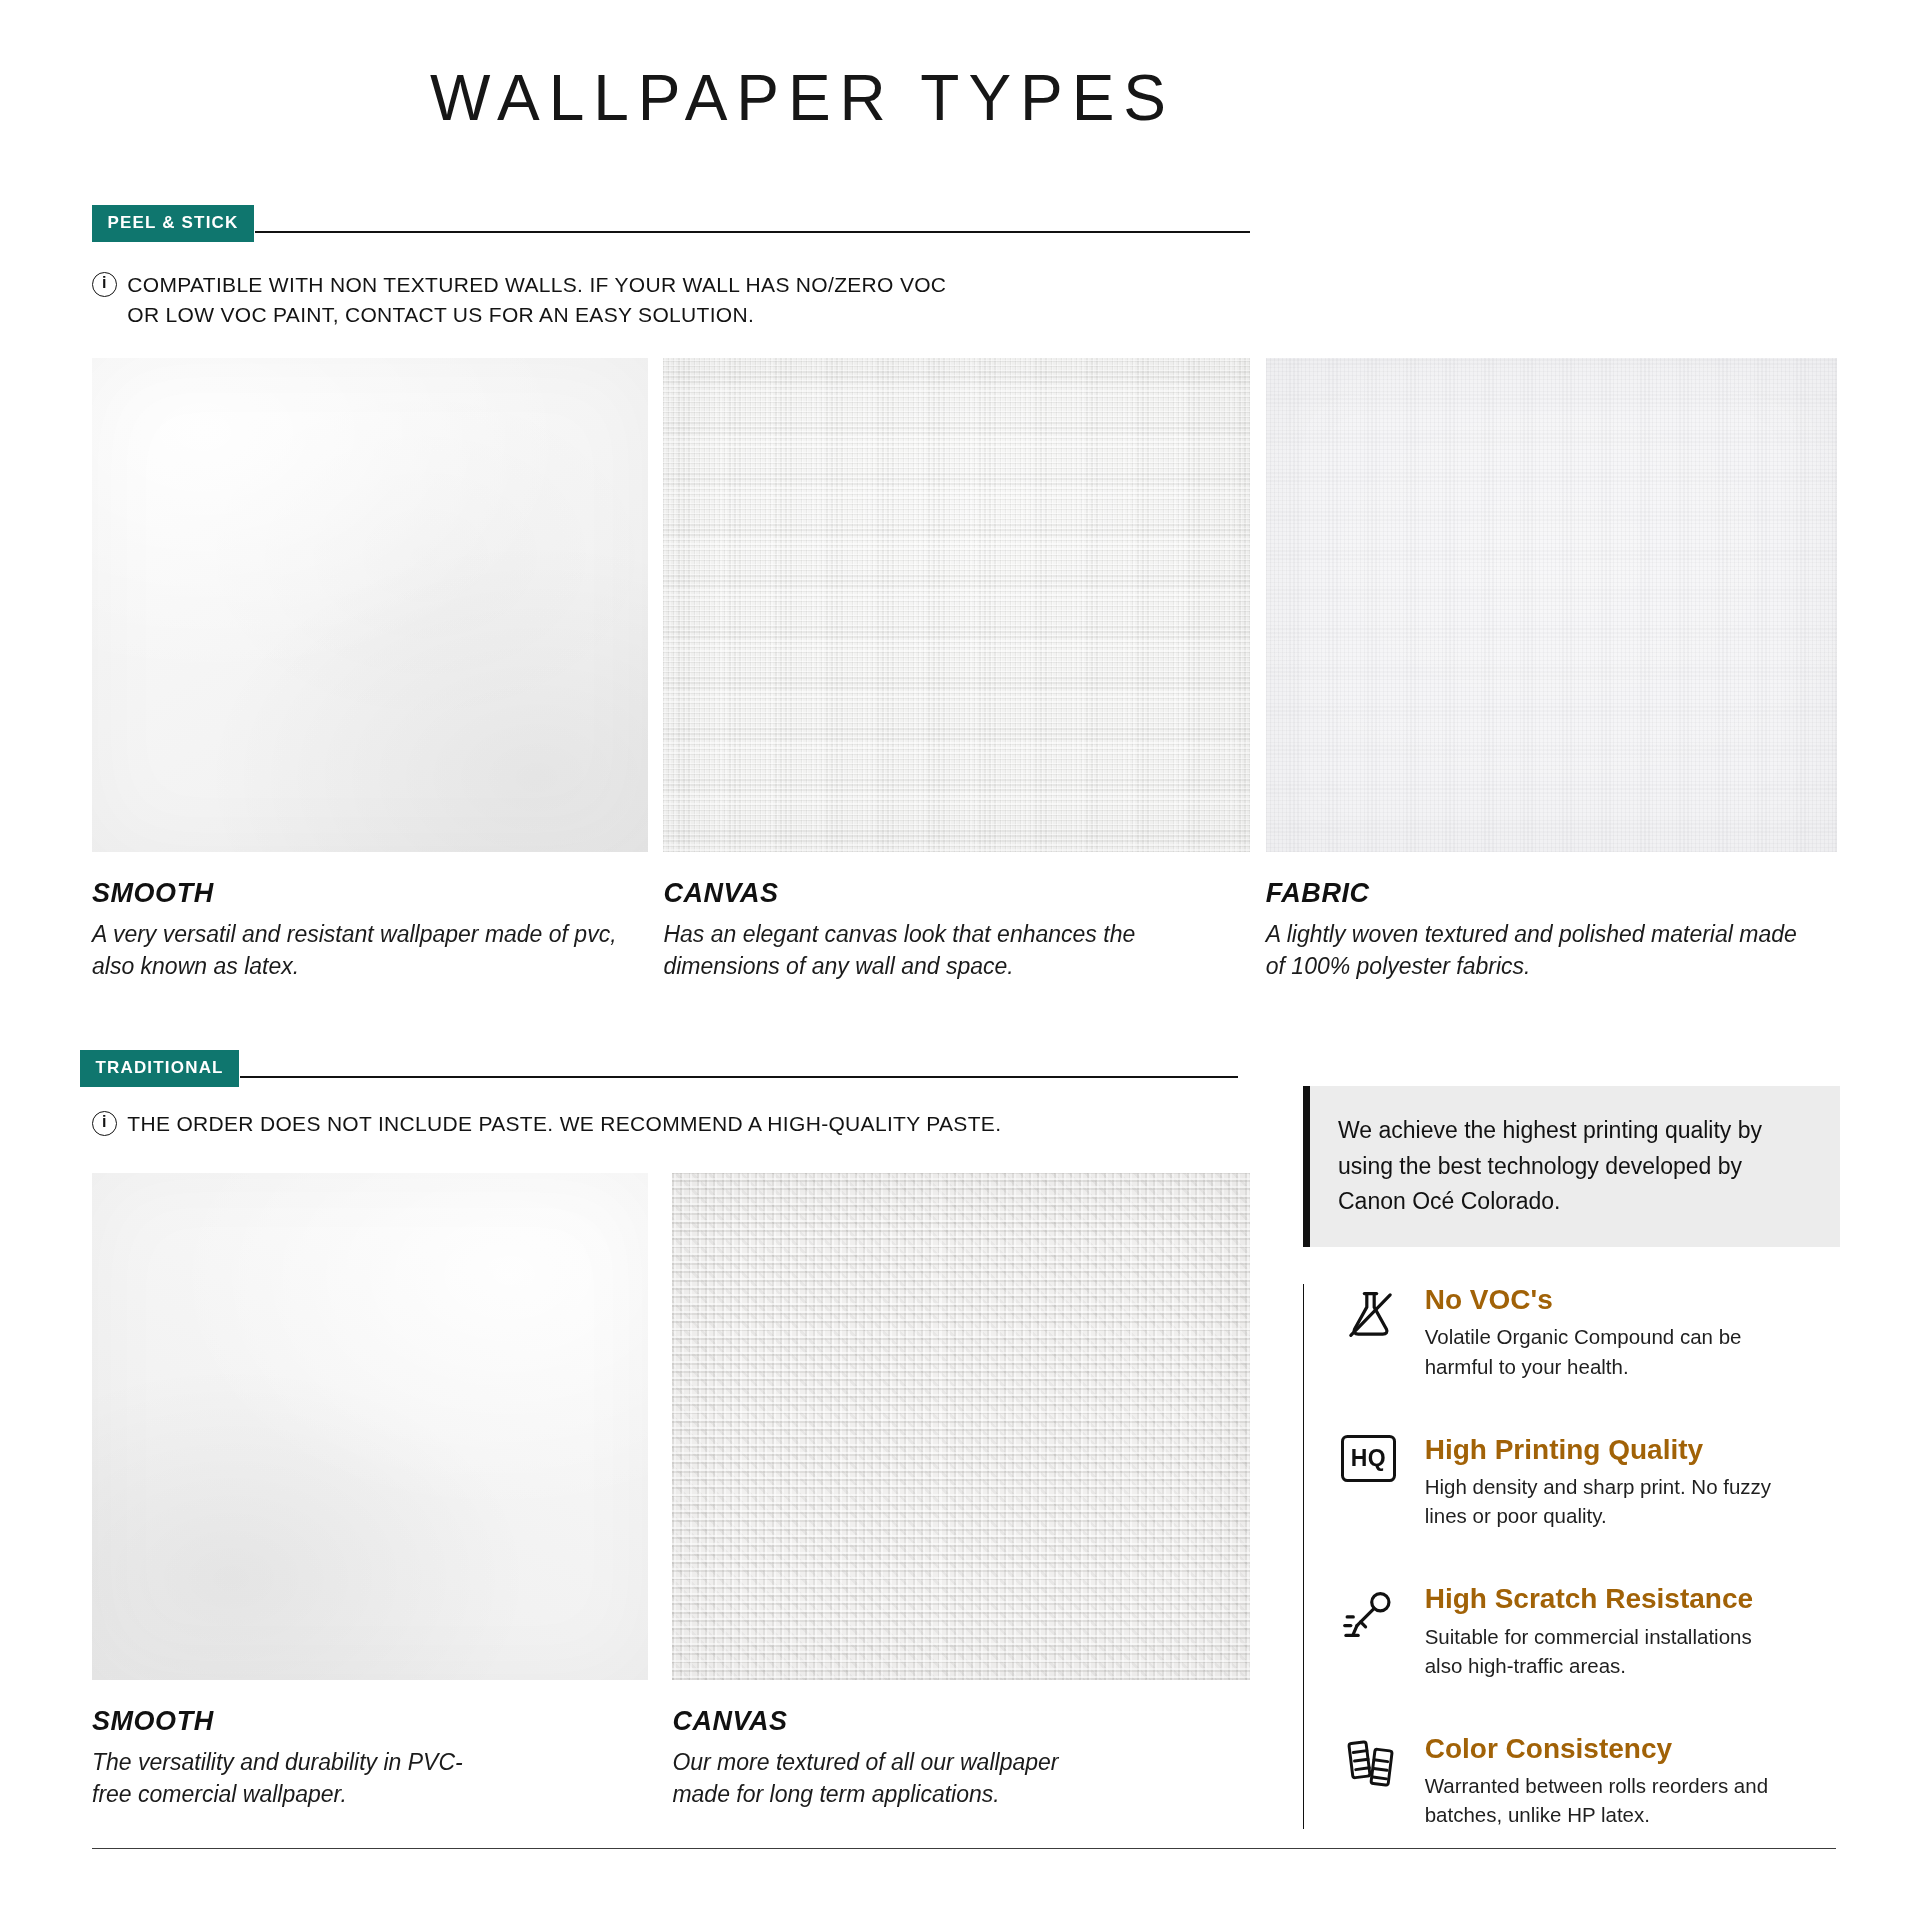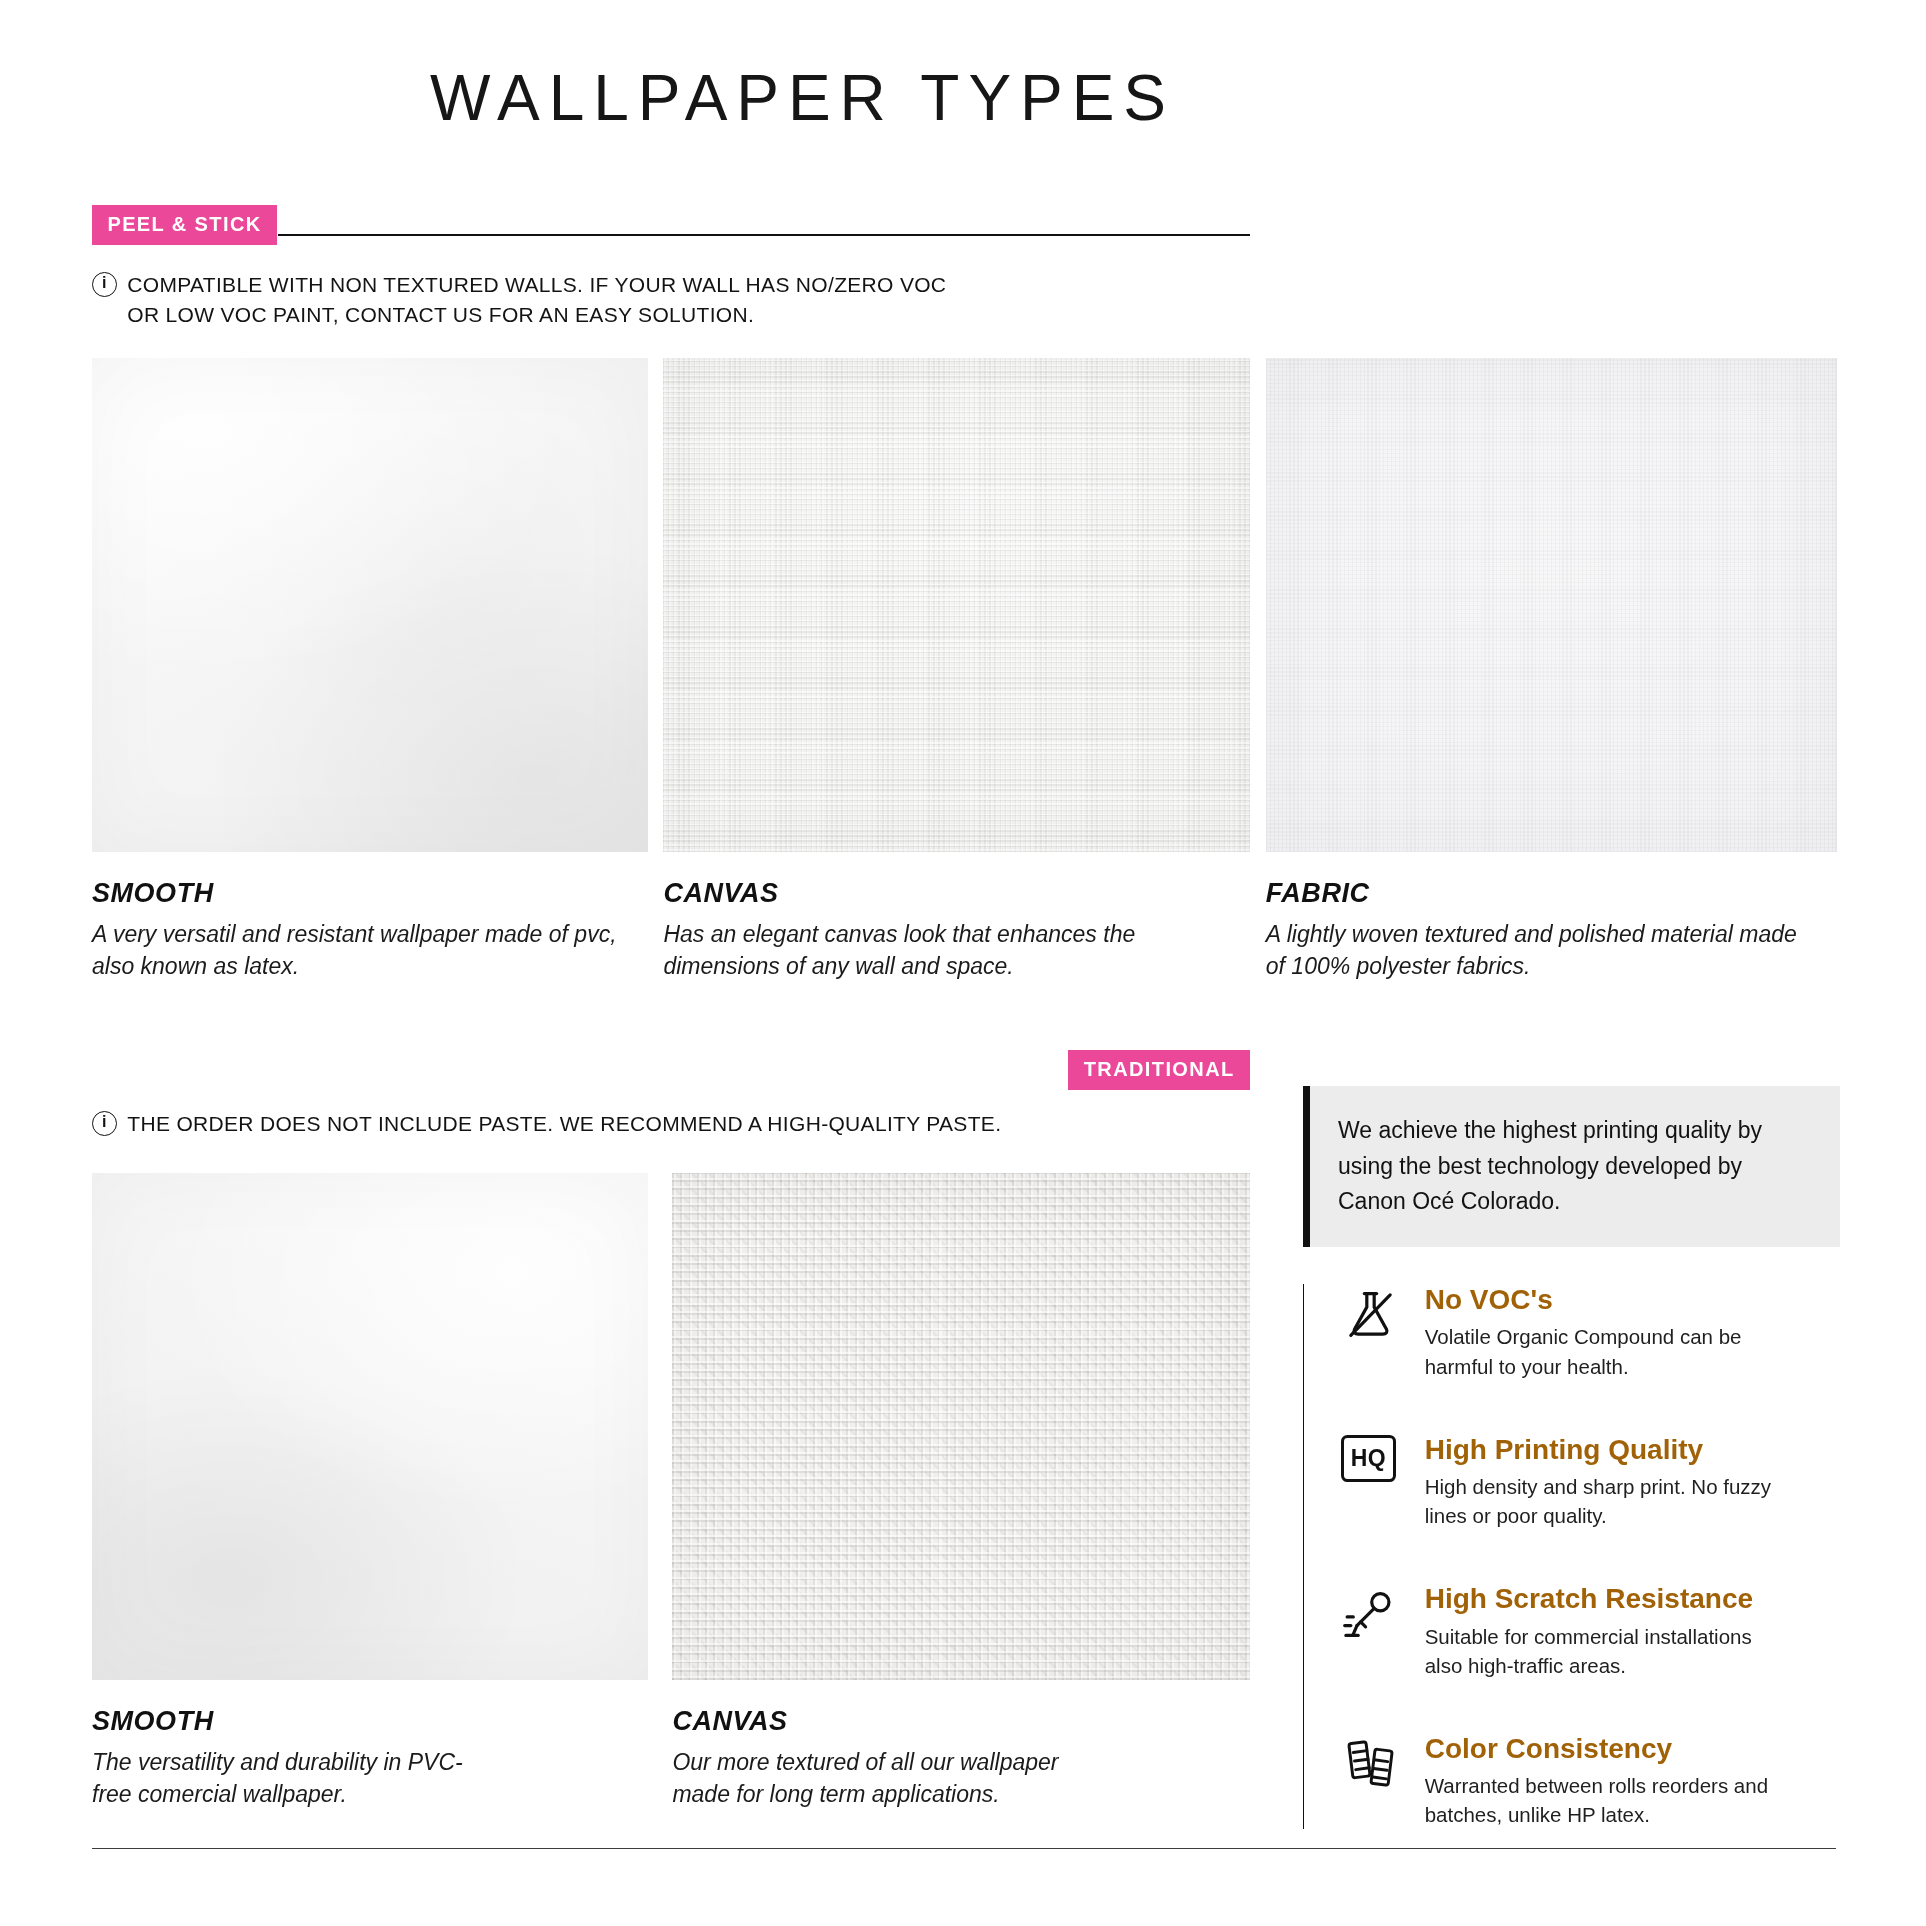--- a/index.html
+++ b/index.html
@@ -12,27 +12,27 @@
 
   
   .page-title{
     left:0;top:61px;width:1605px;text-align:center;
     font-size:64px;font-weight:500;letter-spacing:0.14em;color:#161616;margin:0;
   }
 
   
   .section-header{display:flex;align-items:flex-end;}
   .section-badge{
-    display:inline-block;background:#ec4899;color:#fff;
-    font-size:20px;font-weight:700;letter-spacing:0.07em;
+    display:inline-block;background:#0f766e;color:#fff;
+    font-size:17px;font-weight:700;letter-spacing:0.07em;
     padding:7.7px 15.4px 9px 15.4px;
   }
   .section-rule{flex:1;height:1.9px;background:#111;margin:0 0 9px 1.3px;}
   .hdr-peel{left:92px;top:205px;width:1158px;}
-  .hdr-trad{left:92px;top:1050px;width:1158px;flex-direction:column;}
+  .hdr-trad{left:80px;top:1050px;width:1158px;}
 
   
   .note{display:flex;gap:10.3px;align-items:flex-start;margin:0;
     font-size:21px;font-weight:500;letter-spacing:0.015em;line-height:1.45;color:#131313;}
   .note-peel{left:92px;top:270px;width:860px;}
   .note-trad{left:92px;top:1109px;width:1156px;}
   .info-icon{
     flex:0 0 auto;display:inline-block;width:23px;height:23px;margin-top:1.9px;
     border:1.9px solid #111;border-radius:50%;text-align:center;
     font-size:16px;line-height:20.5px;font-weight:700;font-style:normal;

